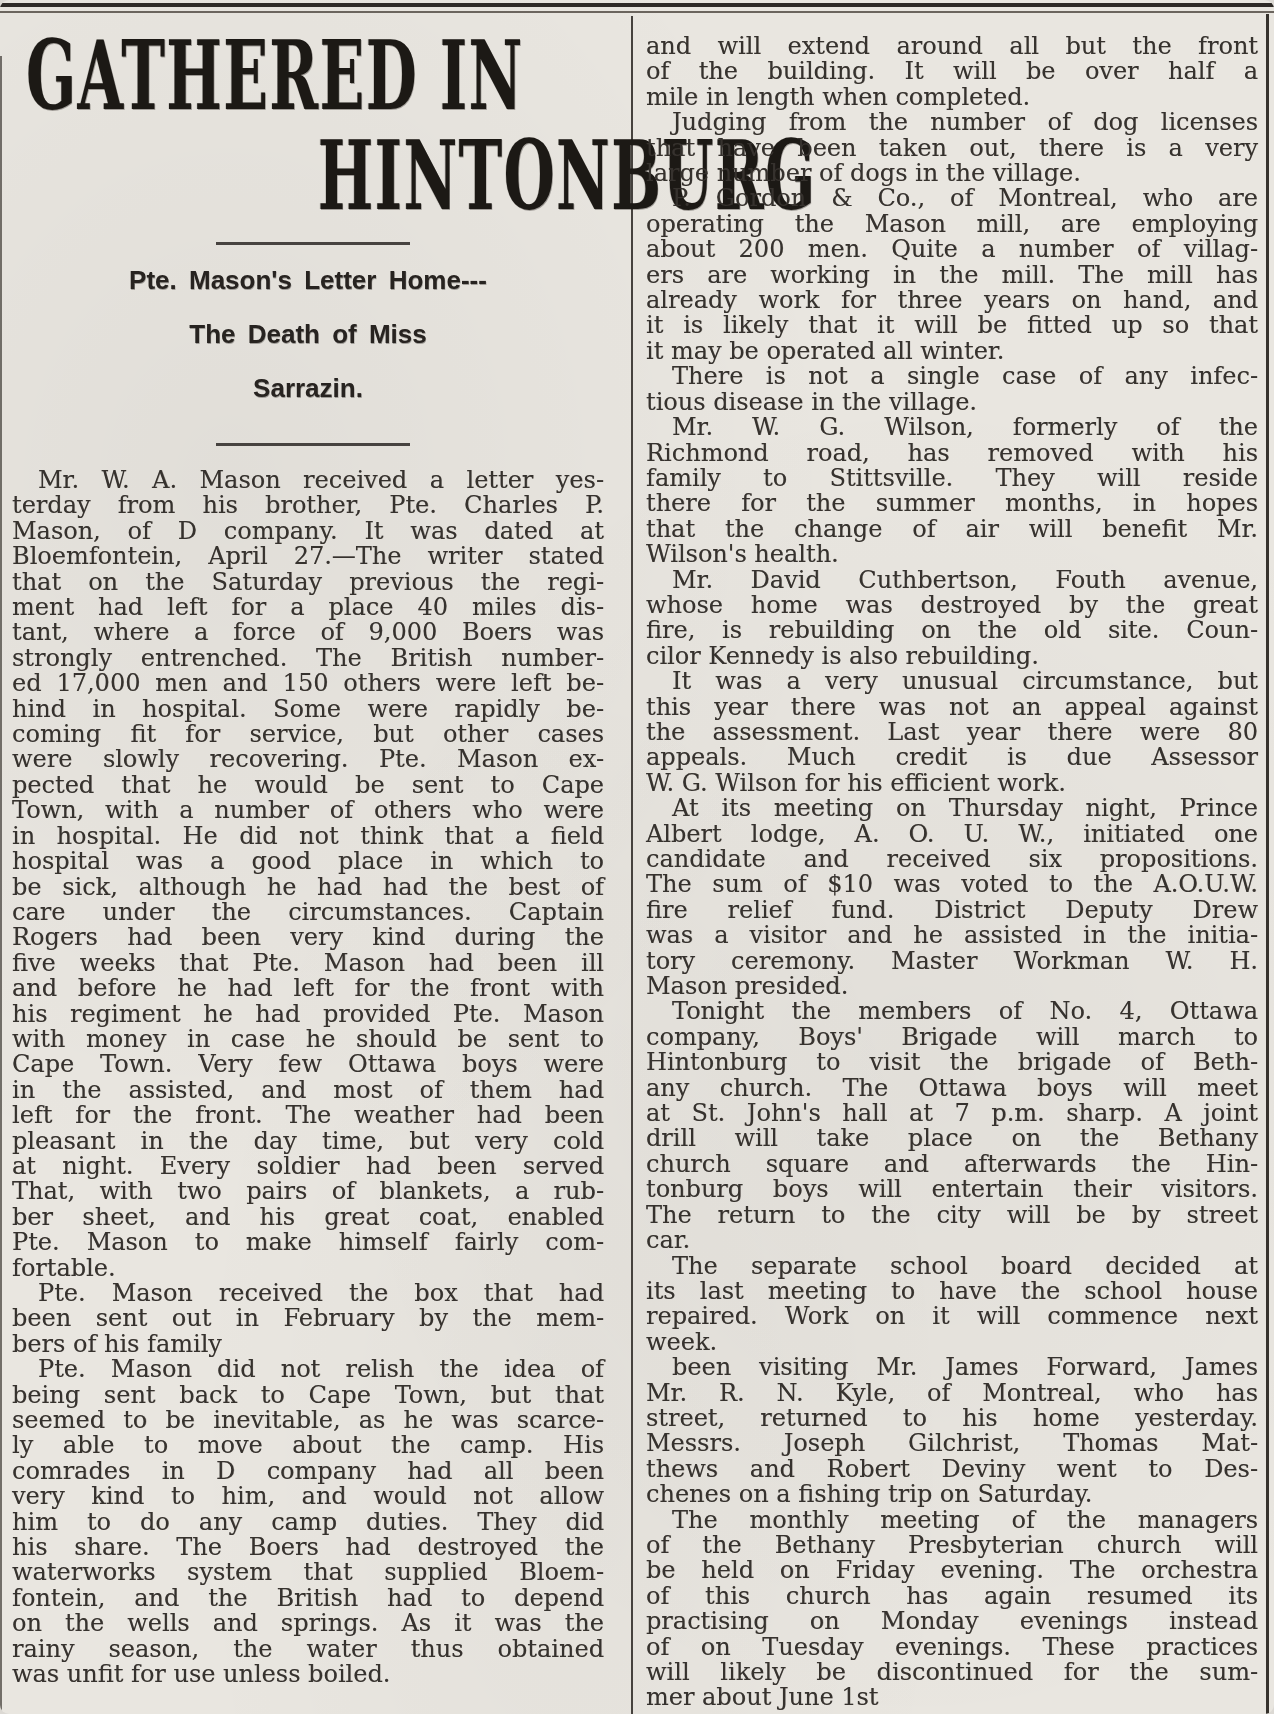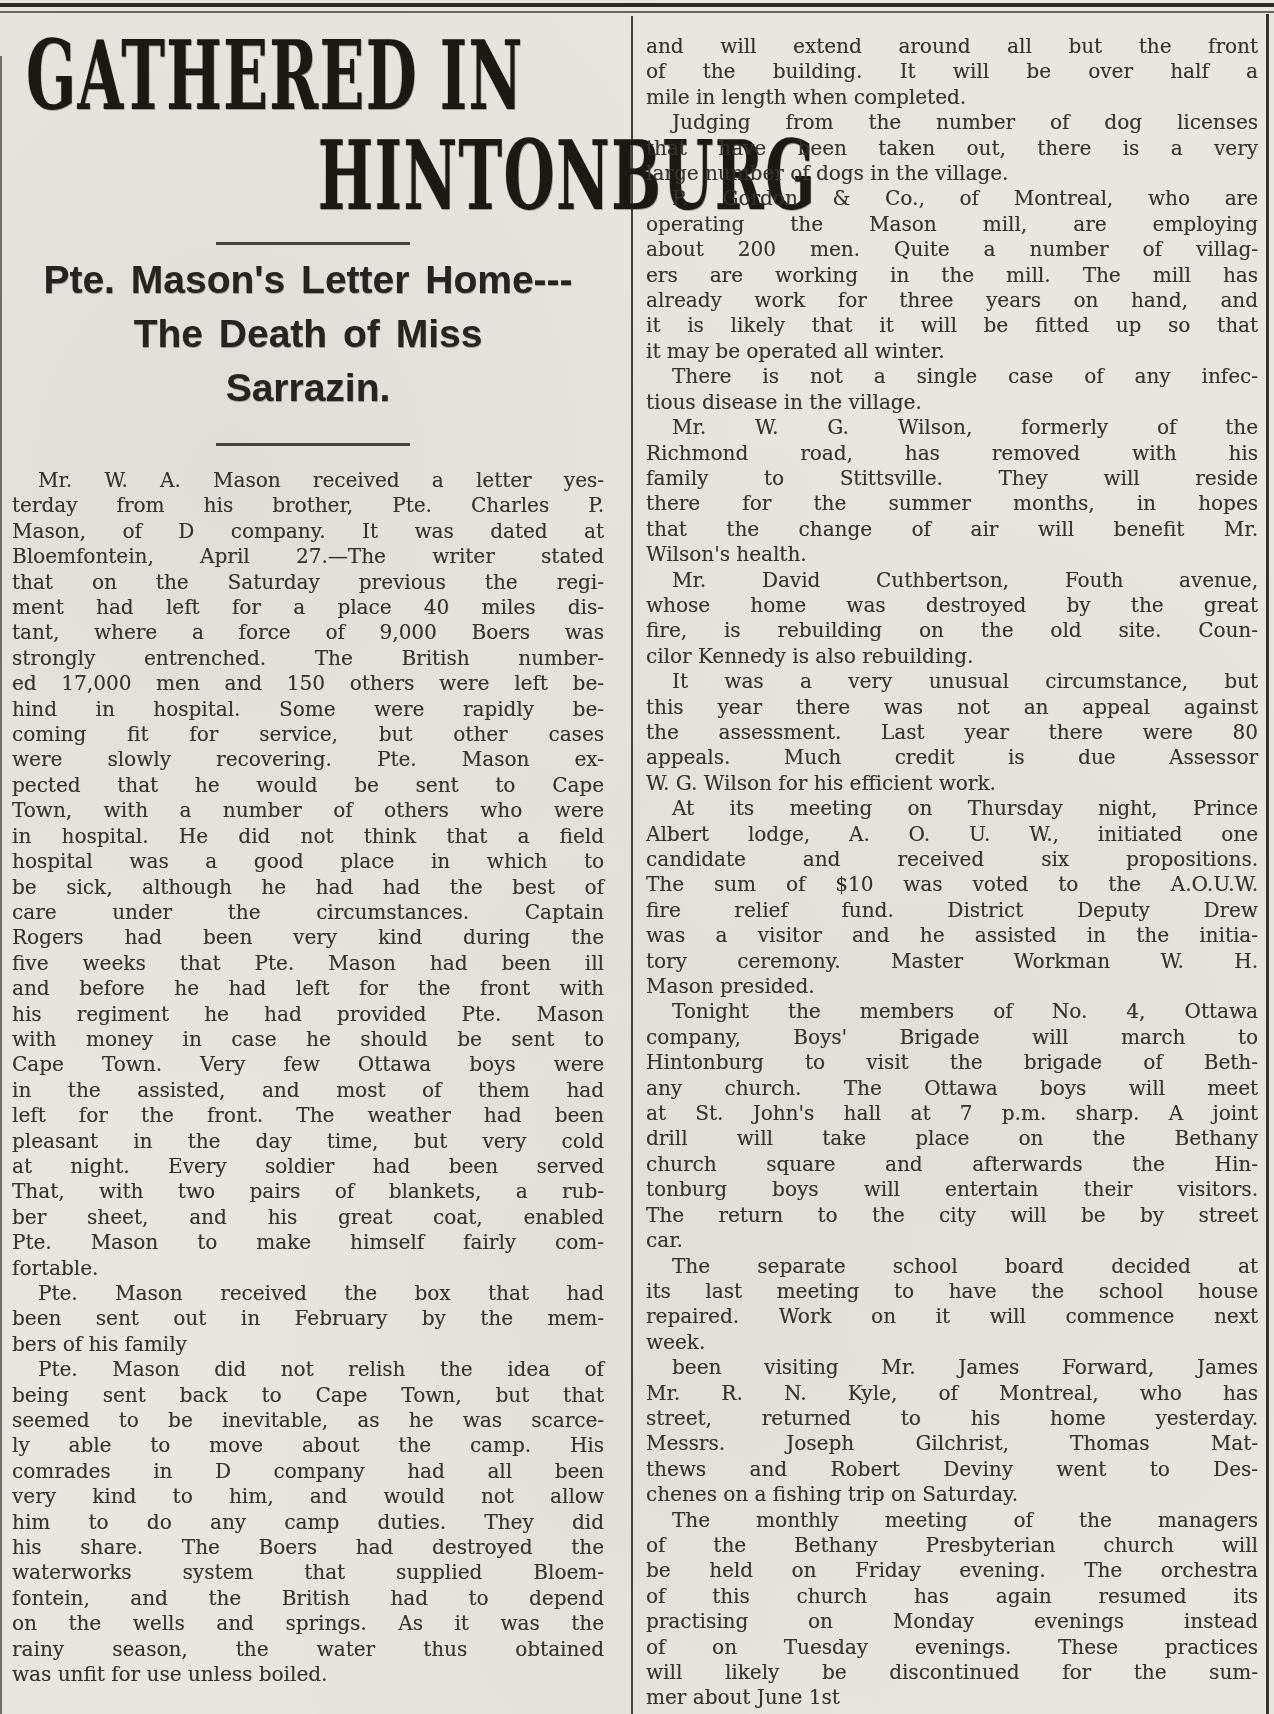--- a/index.html
+++ b/index.html
@@ -9,20 +9,21 @@
     background:#dcd9d4;
   }
   .page{
     position:relative;width:1274px;height:1714px;overflow:hidden;
     background:
       radial-gradient(ellipse at 18% 28%, rgba(0,0,0,0.035), transparent 42%),
       radial-gradient(ellipse at 72% 62%, rgba(0,0,0,0.03), transparent 46%),
       radial-gradient(ellipse at 45% 85%, rgba(0,0,0,0.025), transparent 40%),
       #e9e6e0;
     color:#36322e;
+    border-radius:9px;
   }
   .rule-top-1{position:absolute;top:3px;left:0;width:1274px;height:4px;background:#2e2a27;}
   .rule-top-2{position:absolute;top:11px;left:0;width:1274px;height:2px;background:#6b655e;}
   .rule-left{position:absolute;top:56px;left:0;width:2px;height:1658px;background:#4a4540;opacity:.75;}
   .rule-center{position:absolute;top:16px;left:631px;width:2px;height:1698px;background:#46423e;}
   .rule-right{position:absolute;top:14px;left:1266px;width:3px;height:1700px;background:#36322d;}
 
   .col{position:absolute;}
   .col-left{left:12px;top:20px;width:592px;}
   .col-right{left:646px;top:34px;width:612px;}
@@ -37,26 +38,26 @@
   .hl1 span{transform:scaleX(.62);transform-origin:0 50%;}
   .hl2 span{transform:scaleX(.62);transform-origin:100% 50%;}
 
   .short-rule{height:3px;background:#474340;width:194px;margin-left:204px;}
   .sr1{margin-top:14px;}
   .sr2{margin-top:28px;}
 
   .subhead{
     margin:8px 0 0 0;padding:0;
     font-family:"Liberation Sans", sans-serif;
-    font-weight:bold;font-size:39px;line-height:54px;
+    font-weight:bold;font-size:26px;line-height:54px;
     text-align:center;word-spacing:5px;color:#272320;
     text-shadow:.5px .5px .5px rgba(30,26,22,.35);
   }
 
-  .bodytext{margin-top:22px;font-size:20px;line-height:25.4px;
+  .bodytext{margin-top:22px;font-size:24px;line-height:25.4px;
     text-shadow:.3px .3px .4px rgba(44,38,32,.38);}
   .col-right .bodytext{margin-top:0;}
   .para{margin:0;}
   .line{text-align:justify;text-align-last:justify;}
   .para .line:last-child{text-align-last:left;}
   .para.indent .line:first-child{text-indent:26px;}
 </style>
 </head>
 <body>
 

